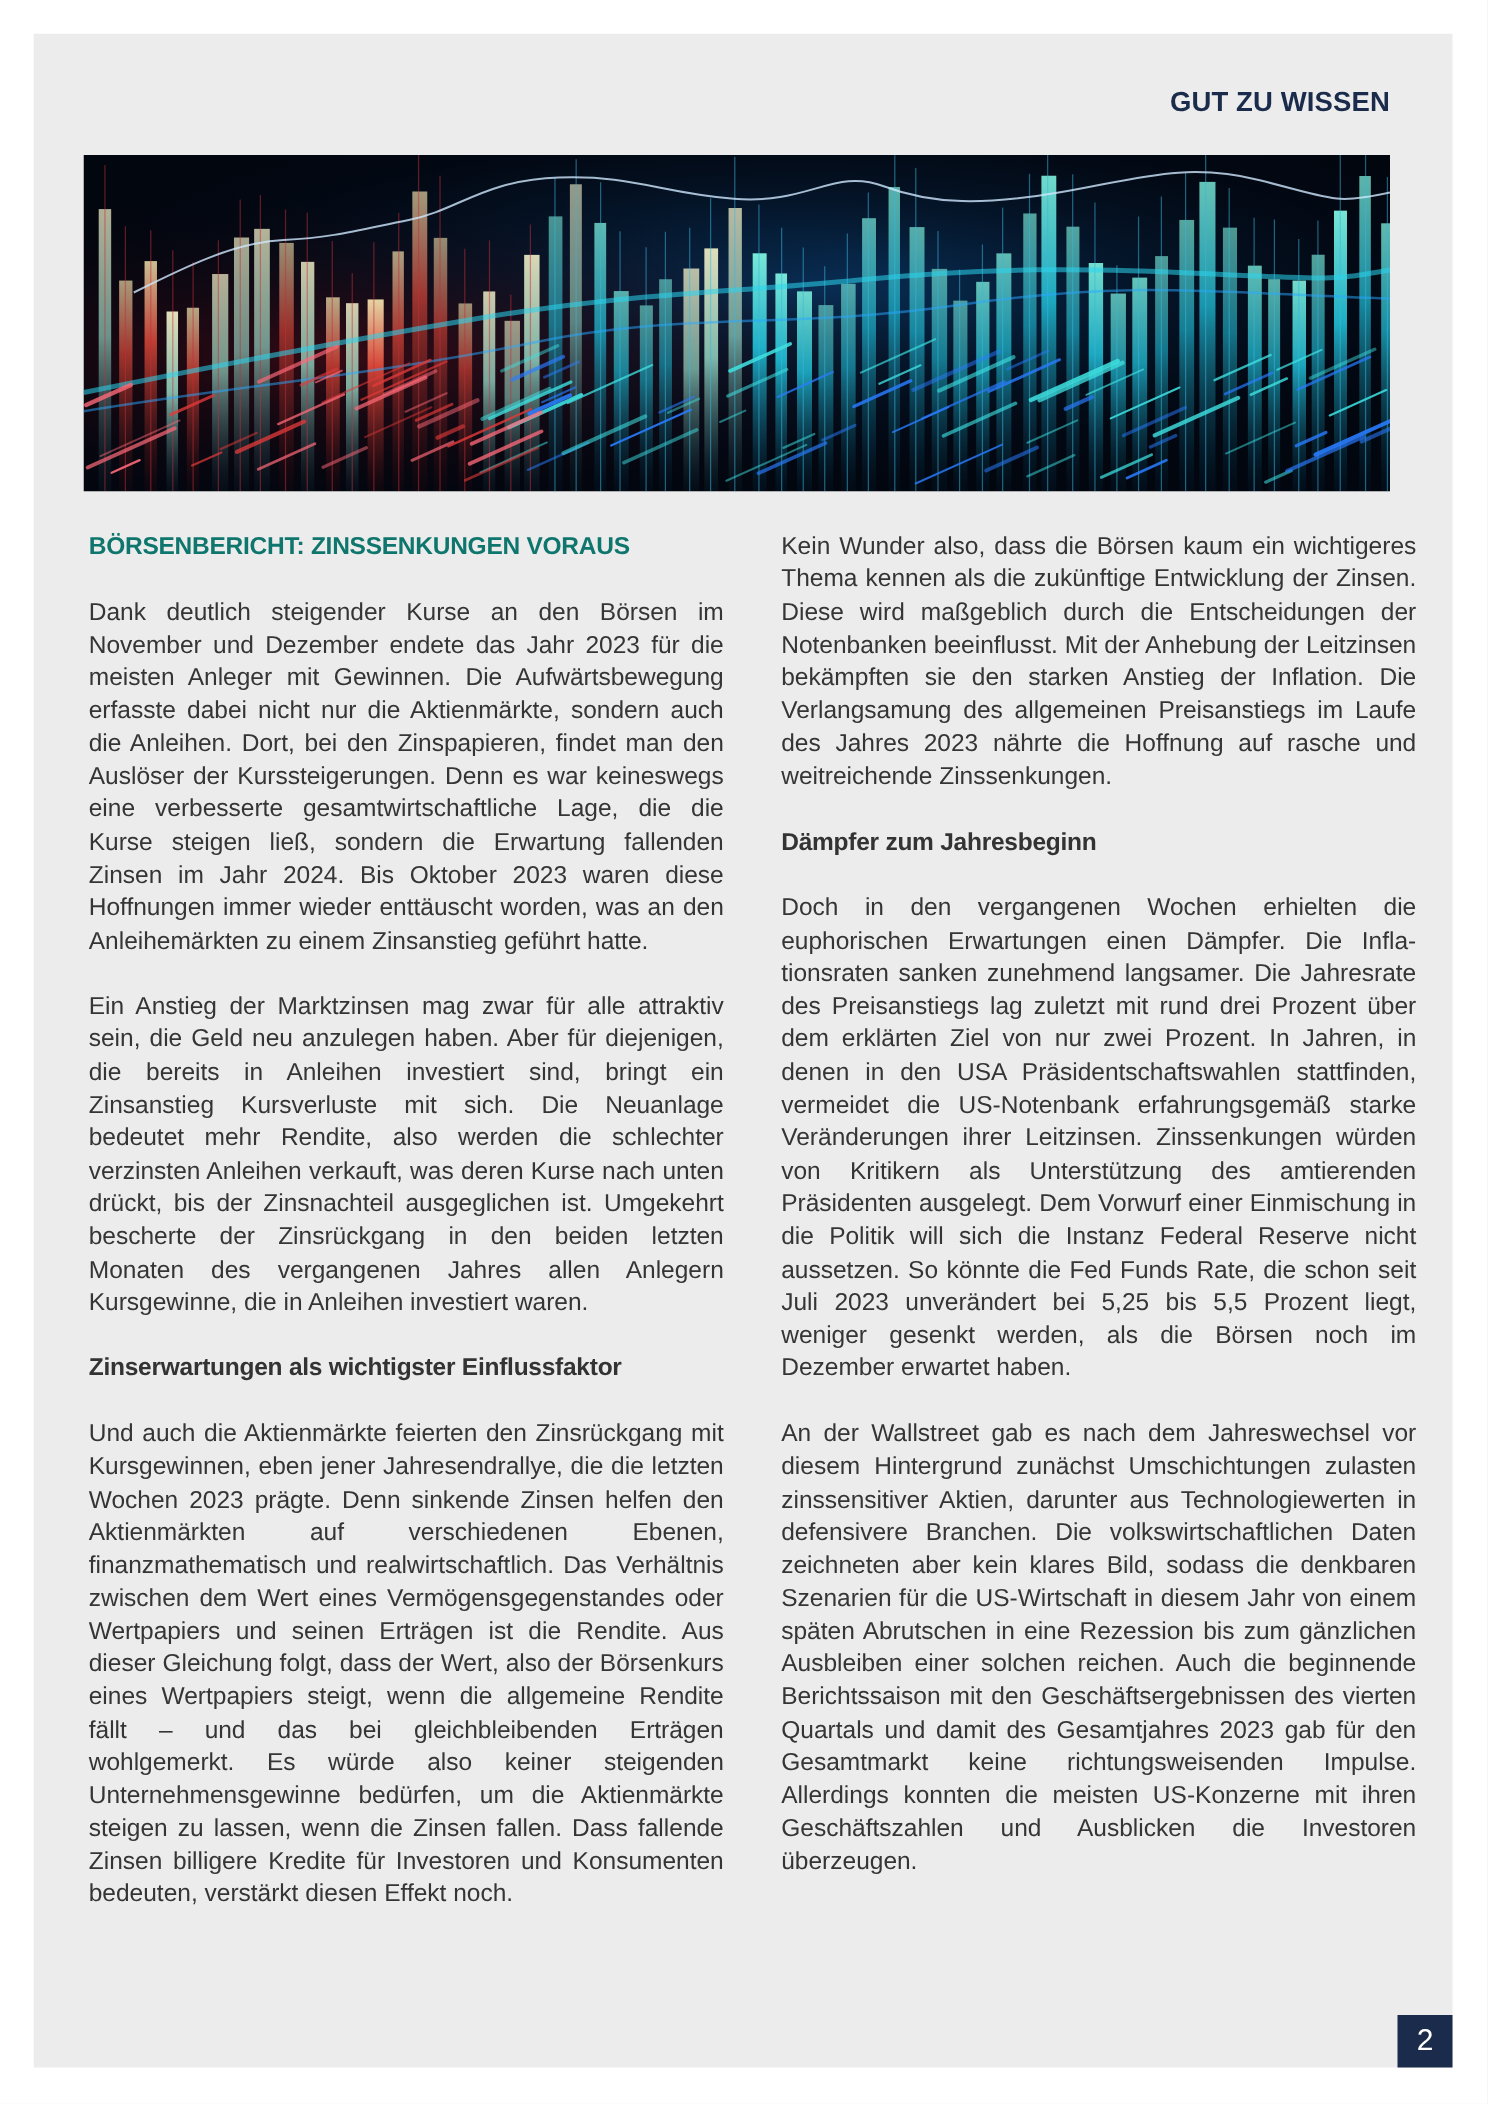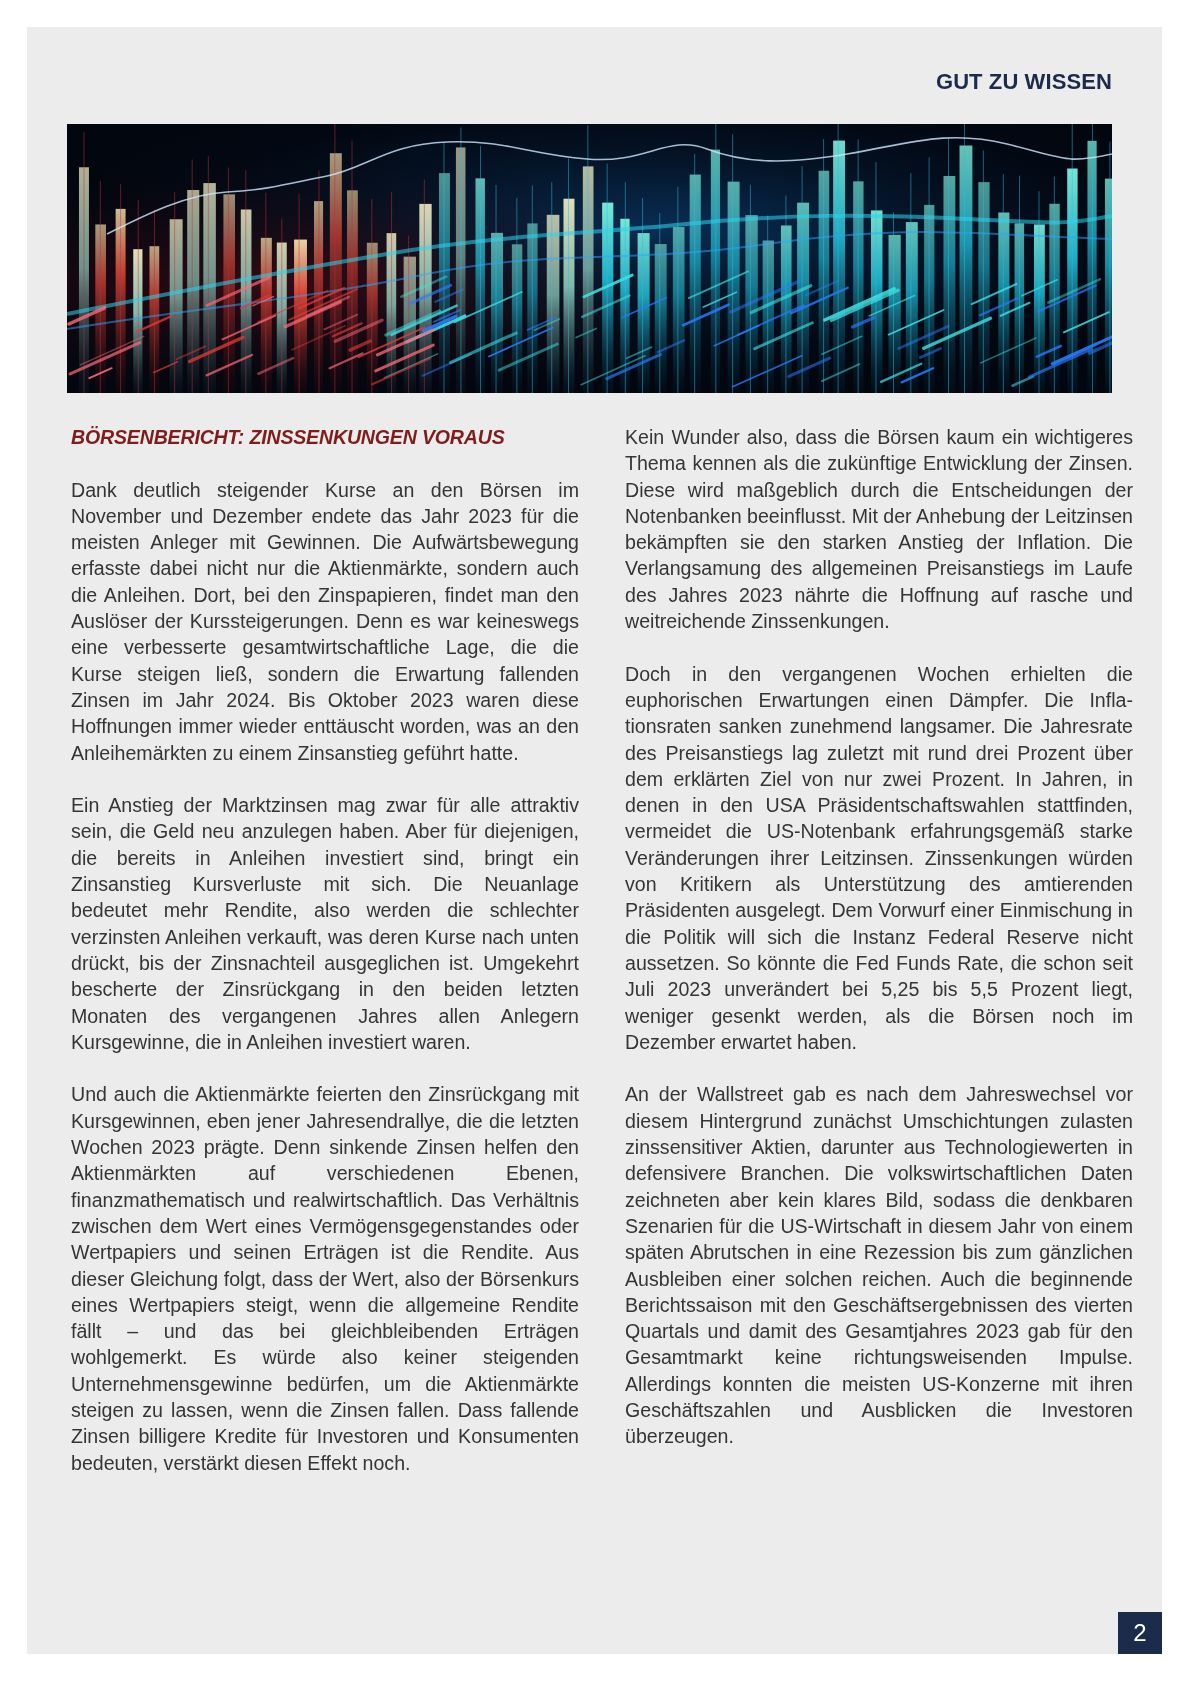--- a/index.html
+++ b/index.html
@@ -54,26 +54,25 @@
       line-height: 26.3px;
       color: #353535;
       text-align: justify;
       hyphens: manual;
     }
     .col.left { left: 71px; }
     .col.right { left: 625px; }
     .col p { margin: 0 0 26.3px 0; }
     .col .title {
       font-weight: bold;
-      color: #7f1d1d;
+      color: #0f766e;
       font-size: 19.6px;
       margin: 0 0 26.3px 0;
       text-align: left;
       letter-spacing: -0.2px;
-      font-style: italic;
     }
     .col .subhead {
       font-weight: bold;
       color: #333333;
       font-size: 19.6px;
       margin: 0 0 26.3px 0;
       text-align: left;
       letter-spacing: -0.2px;
     }
     .page-number {
@@ -339,22 +338,24 @@
         <line x1="22.321823559670783" y1="254.19195816186556" x2="44.67886231138546" y2="244.13129072359396" stroke="#ff6a7a" stroke-width="1.915389231824417" opacity="0.8905246913580247" stroke-linecap="round"></line>
         <line x1="383.7445344650206" y1="238.52233367626886" x2="449.166130829904" y2="209.0826153120713" stroke="#3fe0e0" stroke-width="3.1873542524005485" opacity="0.5635223765432099" stroke-linecap="round"></line>
       </g>
   </svg>
 </div>
 
 <div class="col left">
   <div class="title">BÖRSENBERICHT: ZINSSENKUNGEN VORAUS</div>
   <p>Dank deutlich steigender Kurse an den Börsen im November und Dezember endete das Jahr 2023 für die meisten Anleger mit Gewinnen. Die Aufwärtsbe­wegung erfasste dabei nicht nur die Aktienmärkte, sondern auch die Anleihen. Dort, bei den Zinspapieren, findet man den Auslöser der Kurssteigerungen. Denn es war keineswegs eine verbesserte gesamtwirt­schaftliche Lage, die die Kurse steigen ließ, sondern die Erwartung fallenden Zinsen im Jahr 2024. Bis Oktober 2023 waren diese Hoffnungen immer wieder enttäuscht worden, was an den Anleihemärkten zu einem Zinsanstieg geführt hatte.</p>
   <p>Ein Anstieg der Marktzinsen mag zwar für alle attrak­tiv sein, die Geld neu anzulegen haben. Aber für die­jenigen, die bereits in Anleihen investiert sind, bringt ein Zinsanstieg Kursverluste mit sich. Die Neuanlage bedeutet mehr Rendite, also werden die schlechter verzinsten Anleihen verkauft, was deren Kurse nach unten drückt, bis der Zinsnachteil ausgeglichen ist. Umgekehrt bescherte der Zinsrückgang in den beiden letzten Monaten des vergangenen Jahres allen Anlegern Kursgewinne, die in Anleihen investiert waren.</p>
+  <div class="subhead">Zinserwartungen als wichtigster Einflussfaktor</div>
   <p>Und auch die Aktienmärkte feierten den Zinsrückgang mit Kursgewinnen, eben jener Jahresendrallye, die die letzten Wochen 2023 prägte. Denn sinkende Zinsen helfen den Aktienmärkten auf verschiedenen Ebenen, finanzmathematisch und realwirtschaftlich. Das Ver­hältnis zwischen dem Wert eines Vermögensgegen­standes oder Wertpapiers und seinen Erträgen ist die Rendite. Aus dieser Gleichung folgt, dass der Wert, also der Börsenkurs eines Wertpapiers steigt, wenn die allgemeine Rendite fällt – und das bei gleichbleibenden Erträgen wohlgemerkt. Es würde also keiner steigen­den Unternehmensgewinne bedürfen, um die Aktien­märkte steigen zu lassen, wenn die Zinsen fallen. Dass fallende Zinsen billigere Kredite für Investoren und Konsumenten bedeuten, verstärkt diesen Effekt noch.</p>
 </div>
 
 <div class="col right">
   <p>Kein Wunder also, dass die Börsen kaum ein wichtige­res Thema kennen als die zukünftige Entwicklung der Zinsen. Diese wird maßgeblich durch die Entscheidun­gen der Notenbanken beeinflusst. Mit der Anhebung der Leitzinsen bekämpften sie den starken Anstieg der Inflation. Die Verlangsamung des allgemeinen Preisan­stiegs im Laufe des Jahres 2023 nährte die Hoffnung auf rasche und weitreichende Zinssenkungen.</p>
+  <div class="subhead">Dämpfer zum Jahresbeginn</div>
   <p>Doch in den vergangenen Wochen erhielten die euphorischen Erwartungen einen Dämpfer. Die Infla­tionsraten sanken zunehmend langsamer. Die Jahres­rate des Preisanstiegs lag zuletzt mit rund drei Prozent über dem erklärten Ziel von nur zwei Prozent. In Jahren, in denen in den USA Präsidentschaftswahlen stattfin­den, vermeidet die US-Notenbank erfahrungsgemäß starke Veränderungen ihrer Leitzinsen. Zinssenkun­gen würden von Kritikern als Unterstützung des am­tierenden Präsidenten ausgelegt. Dem Vorwurf einer Einmischung in die Politik will sich die Instanz Federal Reserve nicht aussetzen. So könnte die Fed Funds Rate, die schon seit Juli 2023 unverändert bei 5,25 bis 5,5 Prozent liegt, weniger gesenkt werden, als die Börsen noch im Dezember erwartet haben.</p>
   <p>An der Wallstreet gab es nach dem Jahreswechsel vor diesem Hintergrund zunächst Umschichtungen zulasten zinssensitiver Aktien, darunter aus Techno­logiewerten in defensivere Branchen. Die volkswirt­schaftlichen Daten zeichneten aber kein klares Bild, sodass die denkbaren Szenarien für die US-Wirtschaft in diesem Jahr von einem späten Abrutschen in eine Rezession bis zum gänzlichen Ausbleiben einer solchen reichen. Auch die beginnende Berichtssaison mit den Geschäftsergebnissen des vierten Quartals und damit des Gesamtjahres 2023 gab für den Gesamtmarkt keine richtungsweisenden Impulse. Allerdings konnten die meisten US-Konzerne mit ihren Geschäftszahlen und Ausblicken die Investoren überzeugen.</p>
 </div>
 
 <div class="page-number">2</div>
 
 </body></html>

